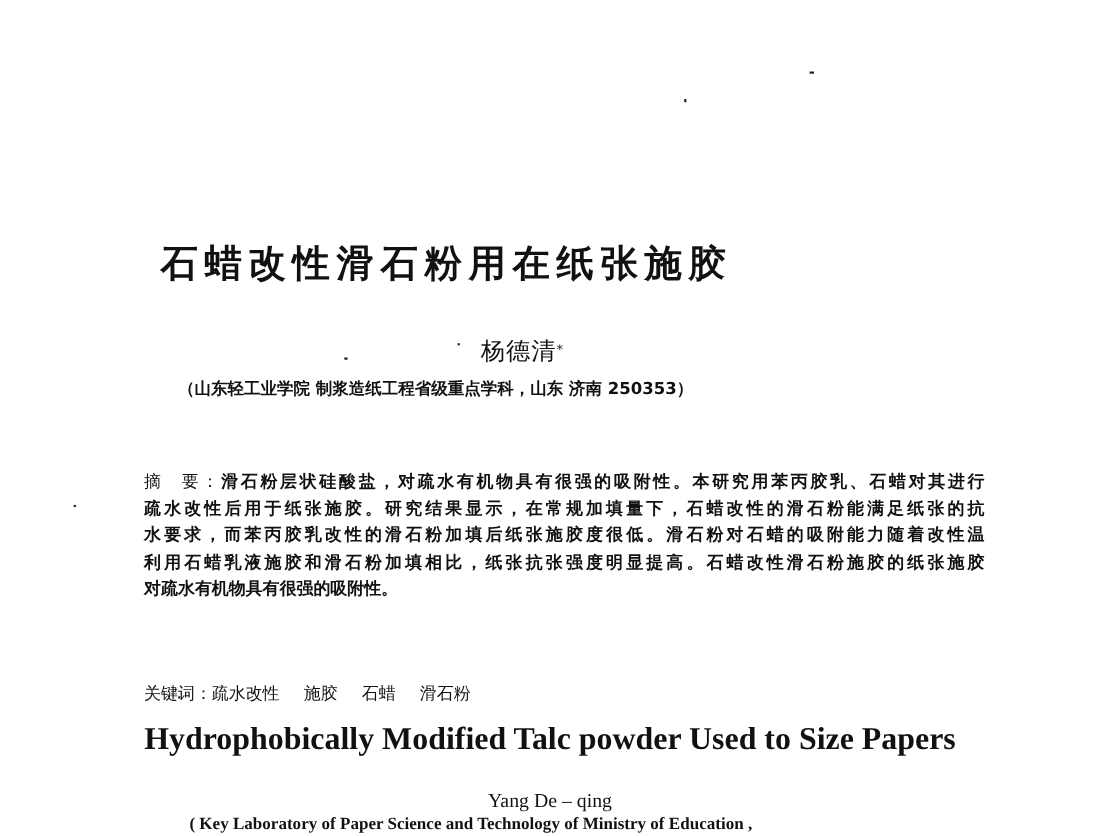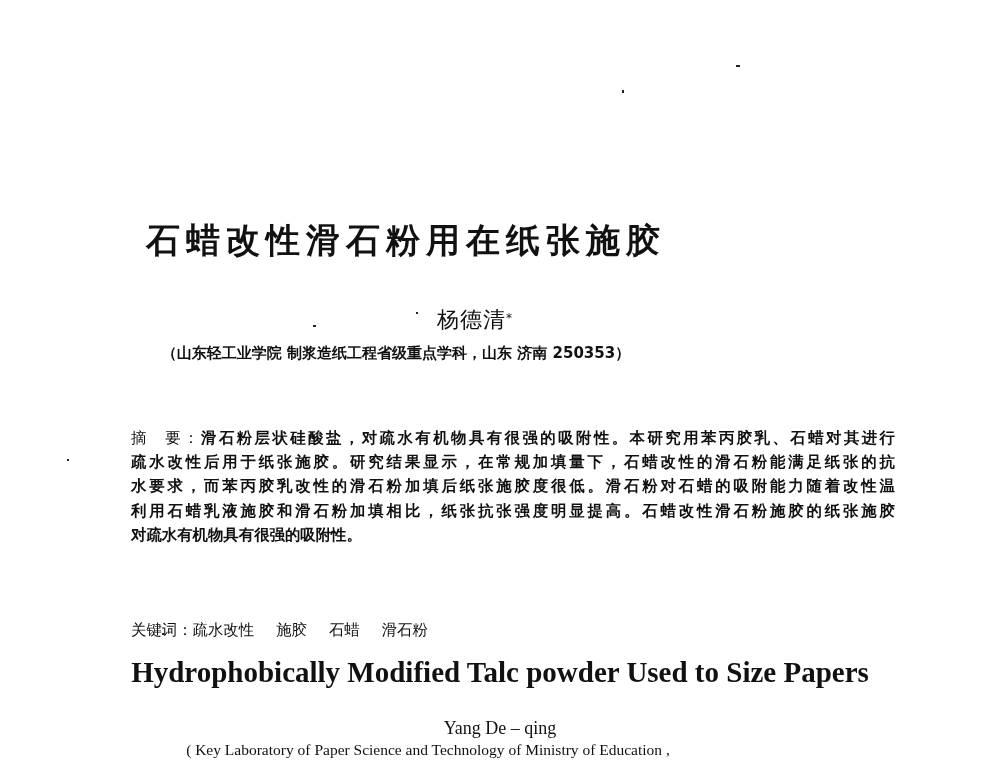--- a/index.html
+++ b/index.html
@@ -42,21 +42,21 @@
   .en-title {
     left: 0; width: 1000px; top: 656px; text-align: center;
     font-size: 29px; font-weight: bold; line-height: 32px;
   }
   .en-author {
     left: 0; width: 1000px; top: 702px; text-align: center;
     font-size: 18px; line-height: 28px; margin-top: 12px;
   }
   .en-affil {
     left: 0; width: 856px; top: 740px; text-align: center;
-    font-size: 15.5px; line-height: 20px;
+    font-size: 15.5px; line-height: 20px; font-weight: bold;
   }
 
   .speck { position: absolute; background: #222; }
 </style>
 </head>
 <body>
 
 <div class="speck" style="left:736px;top:65px;width:4px;height:2px;"></div>
 <div class="speck" style="left:622px;top:90px;width:2px;height:3px;"></div>
 <div class="speck" style="left:313px;top:325px;width:3px;height:2px;"></div>

